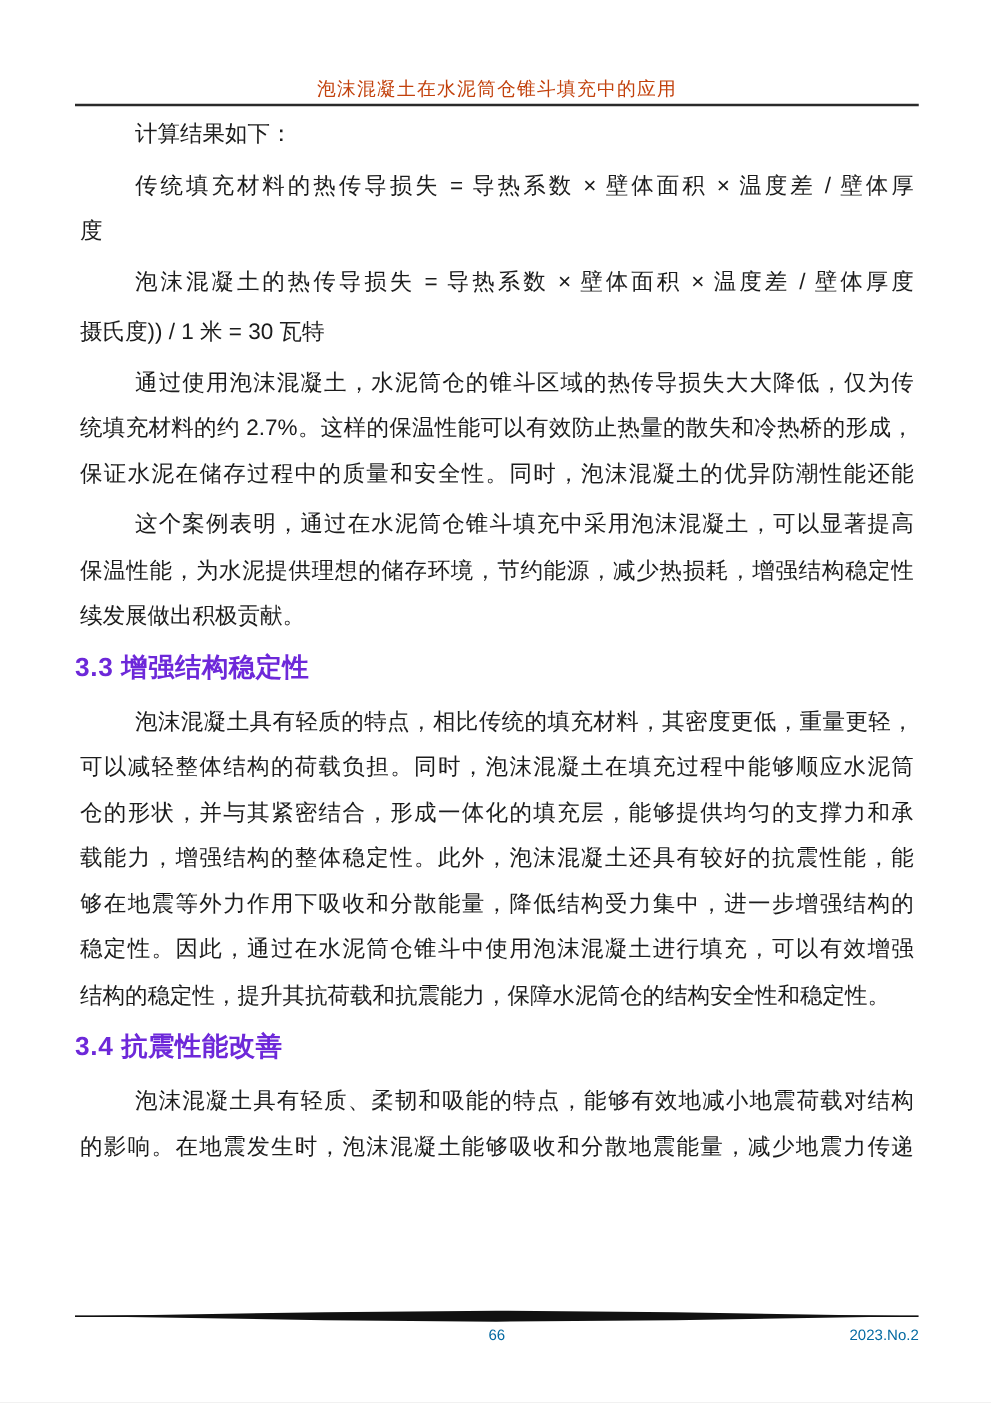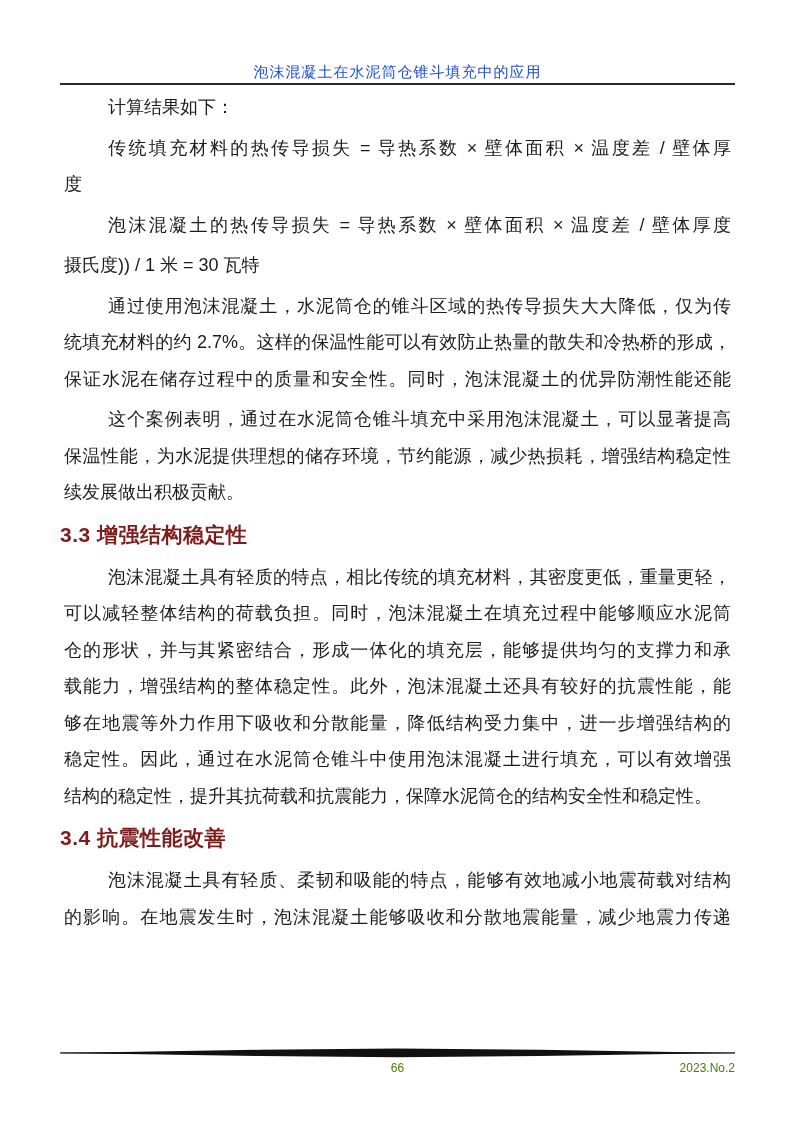--- a/index.html
+++ b/index.html
@@ -17,62 +17,62 @@
   .header {
     margin: 0 58px 0 60px;
     padding-top: 63px;
     border-bottom: 2px solid #2a2a2a;
   }
   .header-title {
     text-align: center;
     font-size: 15px;
     line-height: 18px;
     padding-bottom: 2px;
-    color: #1d4ed8;
+    color: #c2410c;
     letter-spacing: 1px;
   }
   
   .content {
     margin: 0 58px 0 60px;
     font-size: 18px;
     line-height: 36.5px;
   }
   .content p { margin: 4px; padding: 0; }
   .ln {
     text-align: justify;
     text-align-last: justify;
     text-justify: inter-character;
     white-space: nowrap; 
   }
   .ln.first { text-indent: 44px; }
   .ln.last  { text-align-last: left; white-space: normal; }
   .heading {
     font-size: 21px;
     font-weight: bold;
-    color: #7f1d1d;
+    color: #6d28d9;
     line-height: 40px;
     margin: 0;
     text-align: left;
     letter-spacing: 0.5px;
   }
   
   .footer {
     position: absolute;
     left: 60px;
     top: 1048px;
     width: 675px;
   }
   .footer-ornament { display: block; }
   .footer-row {
     position: relative;
     height: 16px;
     margin-top: 2px;
     font-size: 12px;
     line-height: 16px;
-    color: #4d7c0f;
+    color: #0369a1;
   }
   .page-number {
     position: absolute;
     left: 50%;
     transform: translateX(-50%);
   }
   .issue-label {
     position: absolute;
     right: 0;
   }

